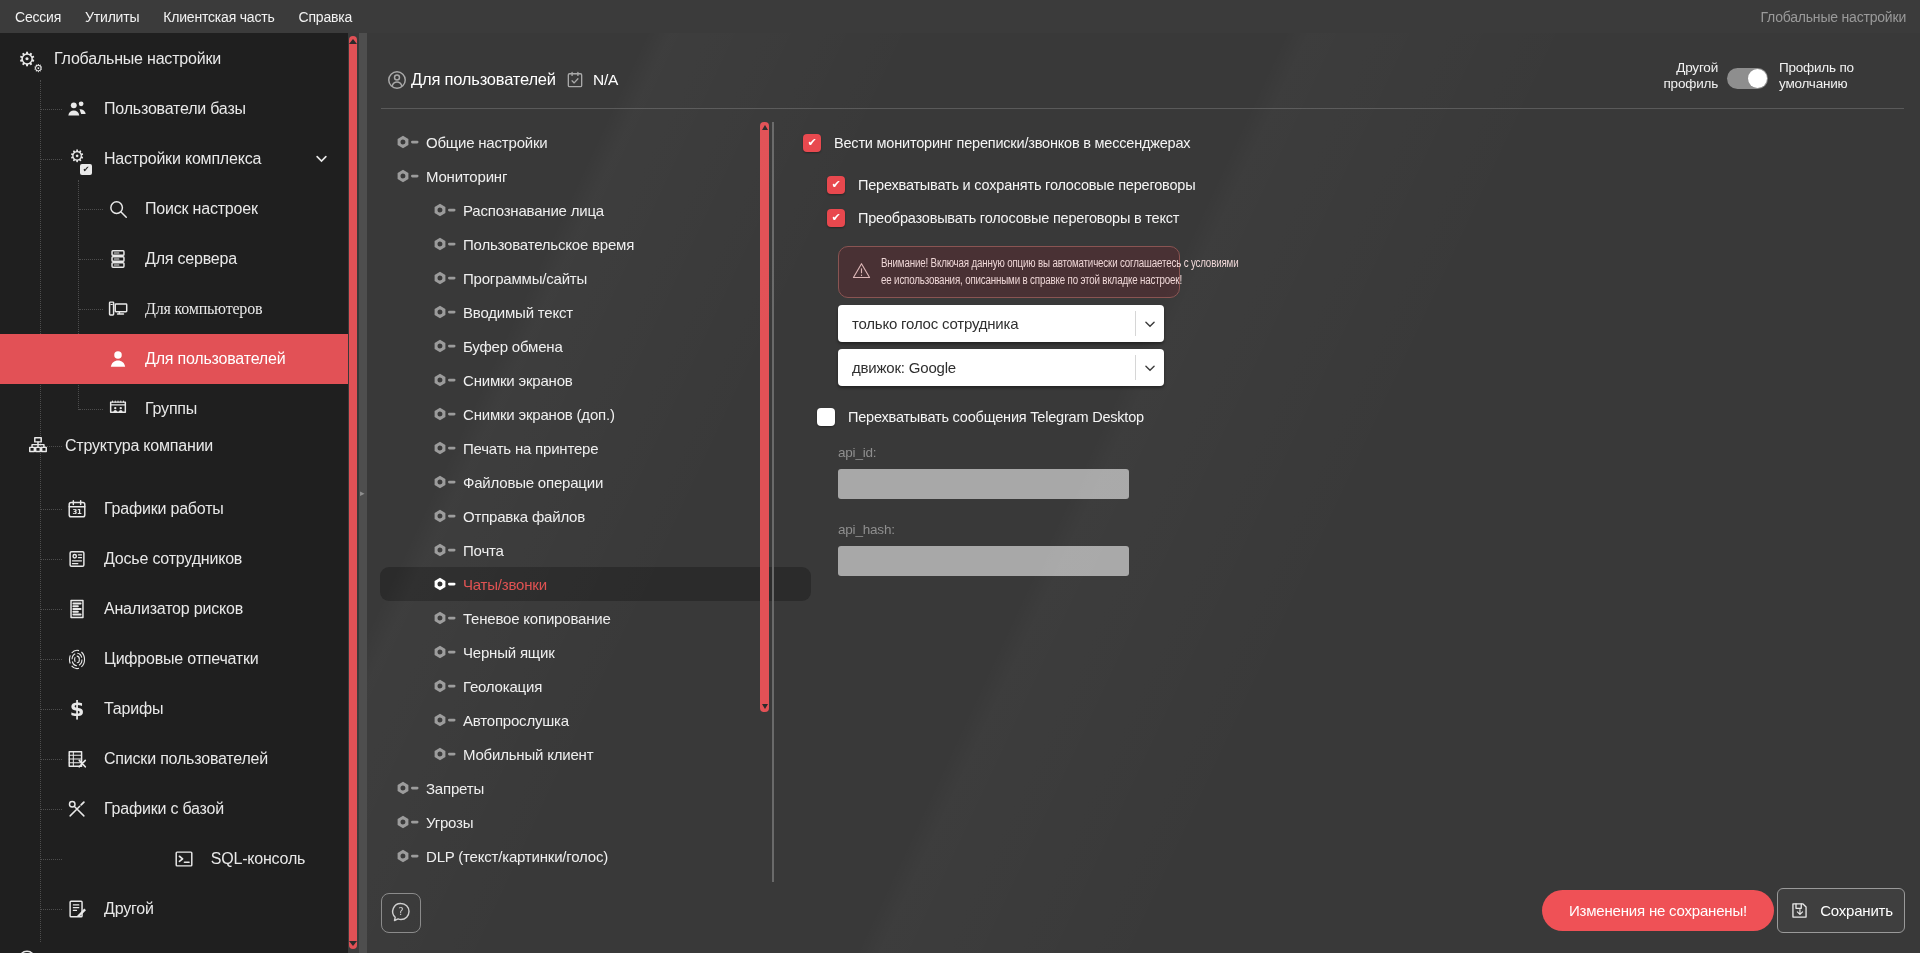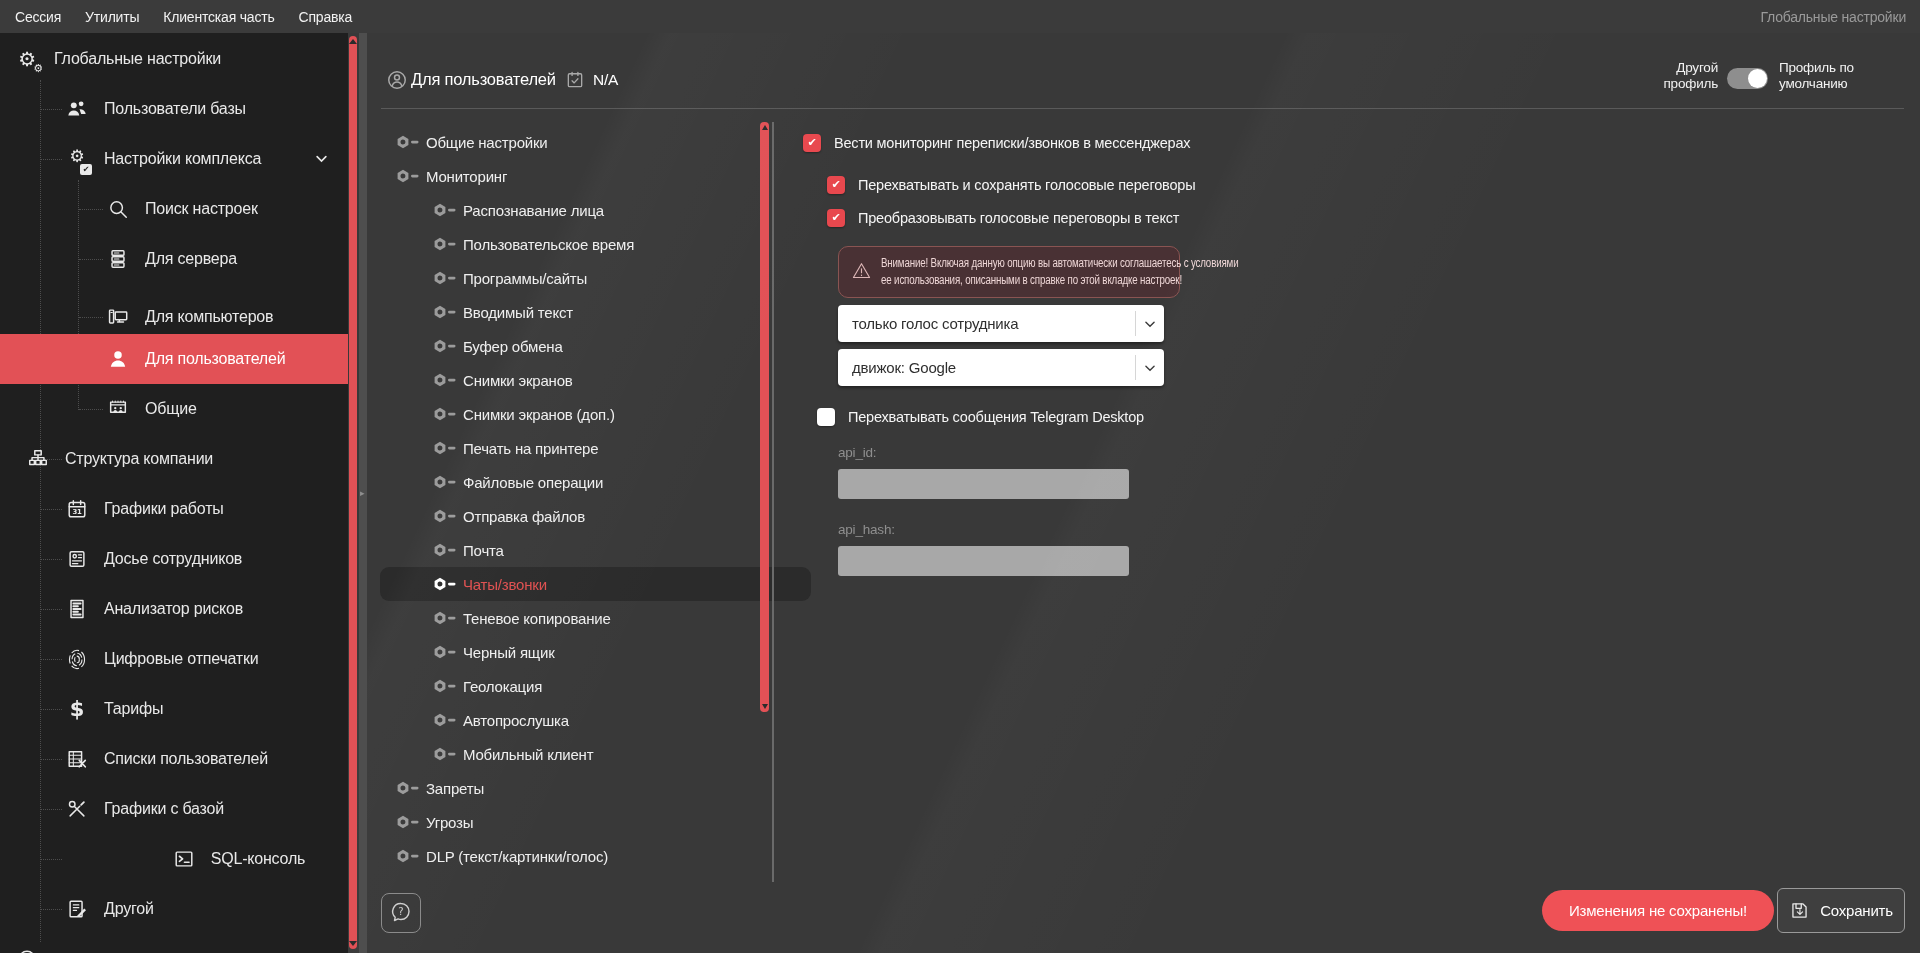--- a/index.html
+++ b/index.html
@@ -166,21 +166,21 @@
             <svg viewBox="0 0 24 24" width="22" height="22" fill="none" stroke="currentColor" stroke-width="1.6" stroke-linecap="round" stroke-linejoin="round">
               <rect x="5.5" y="3" width="13" height="5" rx="1"></rect>
               <rect x="5.5" y="9.5" width="13" height="5" rx="1"></rect>
               <rect x="5.5" y="16" width="13" height="5" rx="1"></rect>
               <path d="M8 5.5h5M8 12h5M8 18.5h5" stroke-width="1.1"></path>
             </svg>
           </span>
     <span class="side-label">Для сервера</span>
 
   </div>
-        <div class="side-item lvl2" style="top: 259px;">
+        <div class="side-item lvl2" style="top: 251px; font-family: Liberation Serif, serif;">
     <span class="side-icon">
             <svg viewBox="0 0 24 24" width="22" height="22" fill="none" stroke="currentColor" stroke-width="1.6" stroke-linecap="round" stroke-linejoin="round">
               <rect x="2.8" y="4.5" width="4.4" height="14" rx="0.8"></rect>
               <path d="M4.2 7h1.6" stroke-width="1.1"></path>
               <rect x="9" y="6.5" width="12.5" height="8.5" rx="0.8"></rect>
               <path d="M13.5 15v2.5M11.5 17.5h6.5"></path>
             </svg>
           </span>
     <span class="side-label">Для компьютеров</span>
 
@@ -200,24 +200,24 @@
             <svg viewBox="0 0 24 24" width="22" height="22" fill="none" stroke="currentColor" stroke-width="1.6" stroke-linecap="round" stroke-linejoin="round">
               <path d="M4 4.5h16v11H4z"></path>
               <path d="M4 7.5h16" stroke-width="1.1"></path>
               <path d="M6 4.5V3.3M9 4.5V3.3M12 4.5V3.3M15 4.5V3.3M18 4.5V3.3" stroke-width="1"></path>
               <circle cx="9" cy="11" r="1.3" fill="currentColor" stroke="none"></circle>
               <path d="M6.8 15.5c.3-1.7 1.2-2.5 2.2-2.5s1.9.8 2.2 2.5z" fill="currentColor" stroke="none"></path>
               <circle cx="15" cy="11" r="1.3" fill="currentColor" stroke="none"></circle>
               <path d="M12.8 15.5c.3-1.7 1.2-2.5 2.2-2.5s1.9.8 2.2 2.5z" fill="currentColor" stroke="none"></path>
             </svg>
           </span>
-    <span class="side-label">Общие</span>
-
-  </div>
-        <div class="side-item lvl1" style="top: 401px; padding-left: 25px;">
+    <span class="side-label">Группы</span>
+
+  </div>
+        <div class="side-item lvl1" style="top: 388px; padding-left: 25px;">
     <span class="side-icon">
             <svg viewBox="0 0 24 24" width="22" height="22" fill="none" stroke="currentColor" stroke-width="1.6" stroke-linecap="round" stroke-linejoin="round">
               <rect x="8.5" y="3" width="7" height="4.5"></rect>
               <path d="M12 7.5v3M5.5 10.5h13M5.5 10.5v3M12 10.5v3M18.5 10.5v3"></path>
               <rect x="3" y="13.5" width="5" height="4.5"></rect>
               <rect x="9.5" y="13.5" width="5" height="4.5"></rect>
               <rect x="16" y="13.5" width="5" height="4.5"></rect>
             </svg>
           </span>
     <span class="side-label">Структура компании</span>

